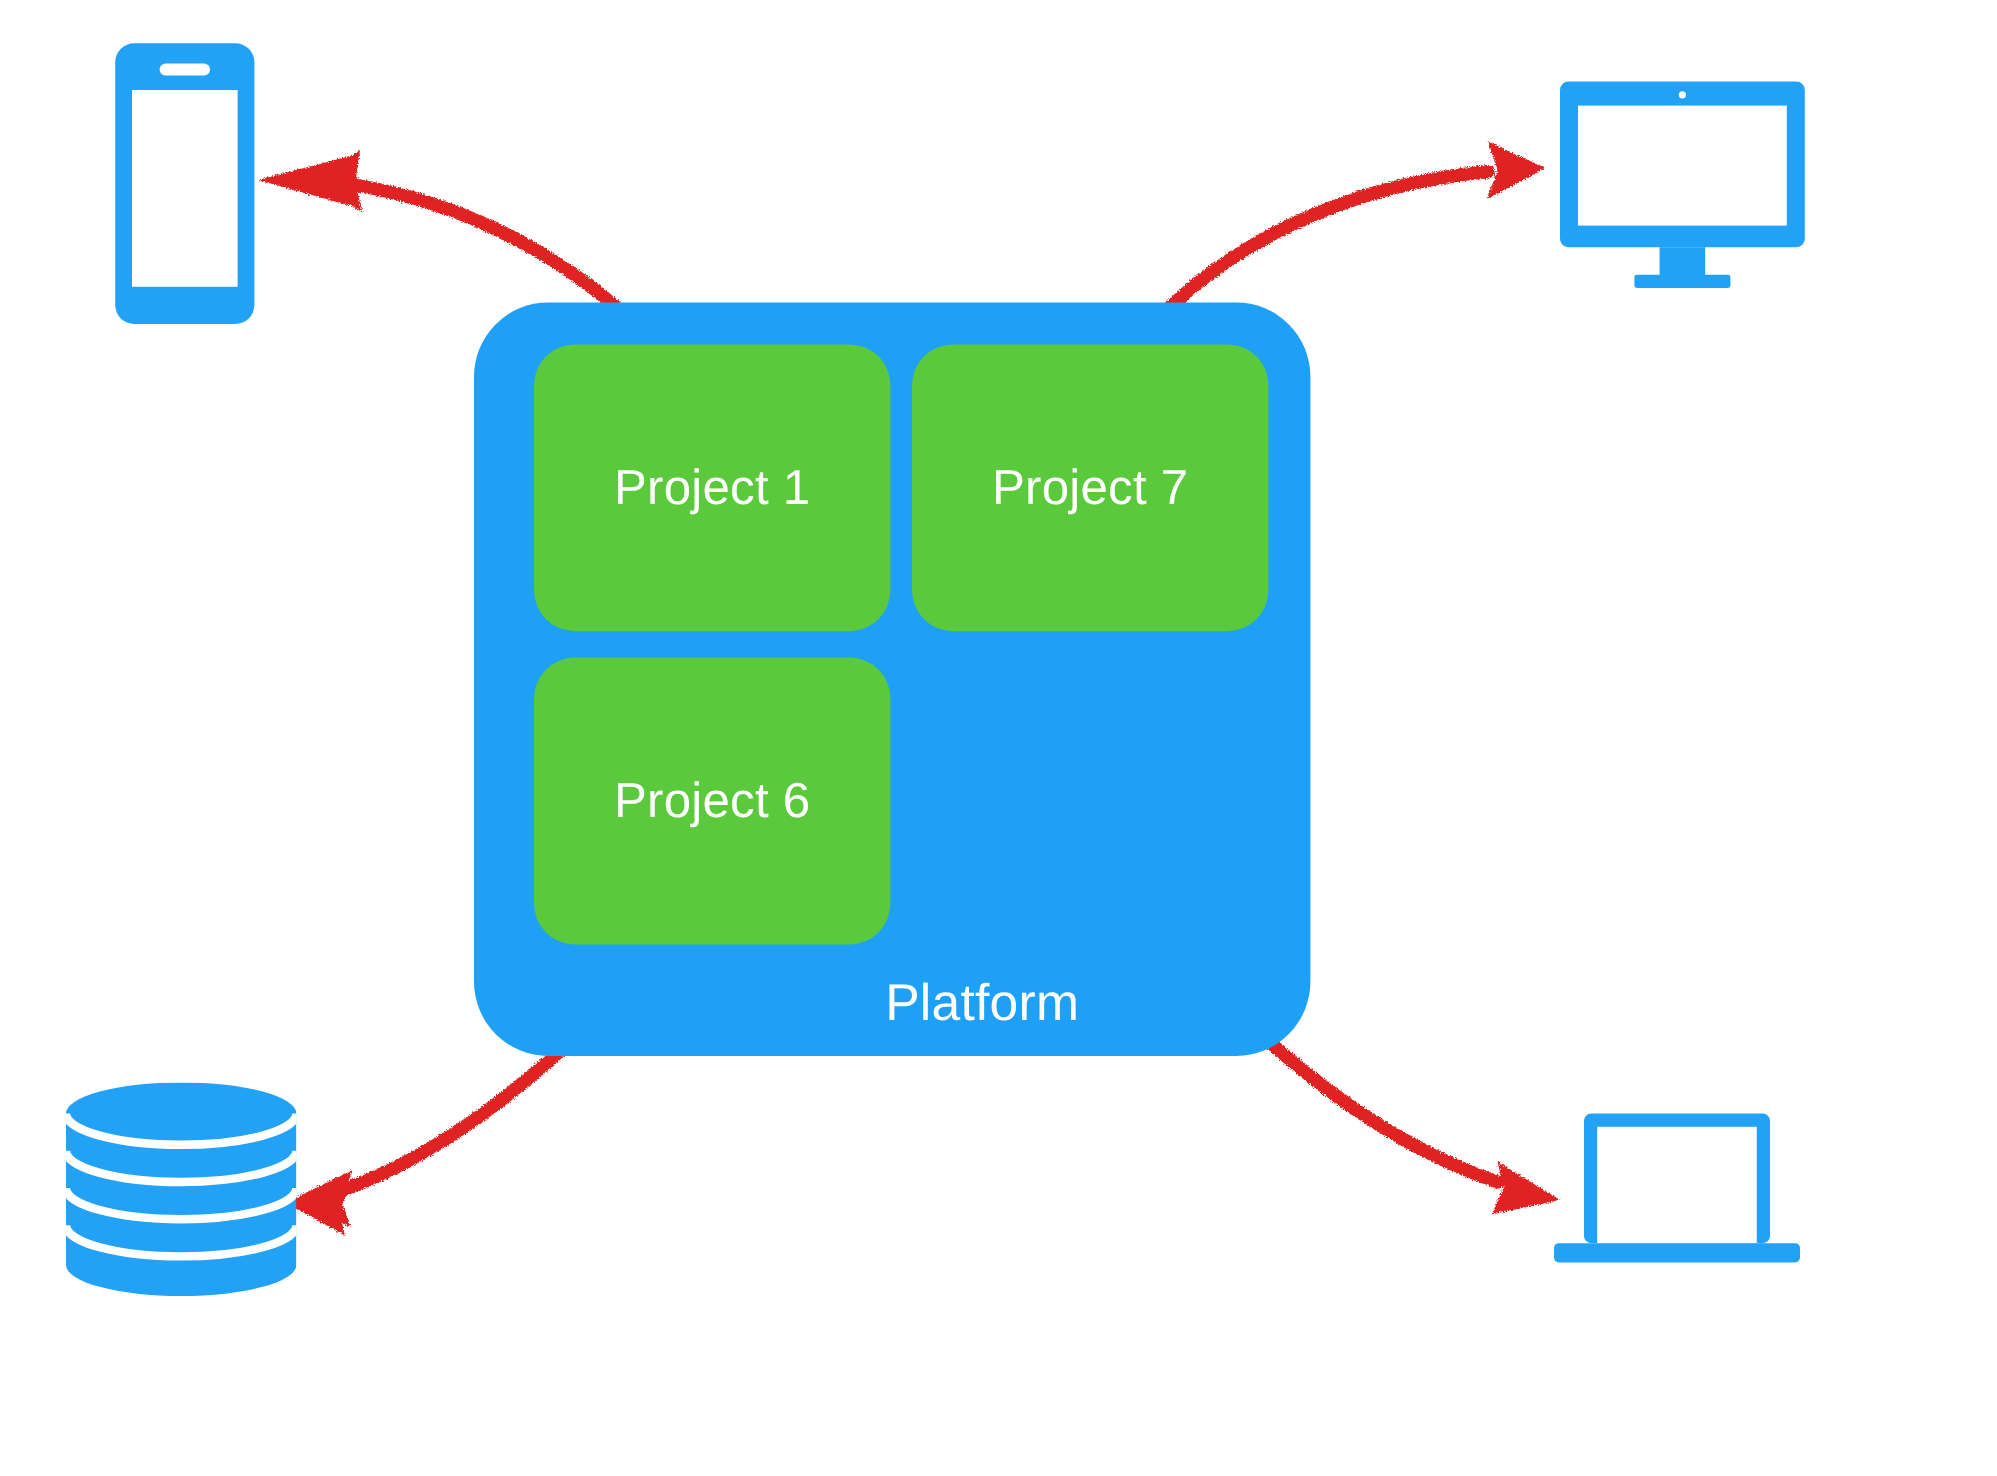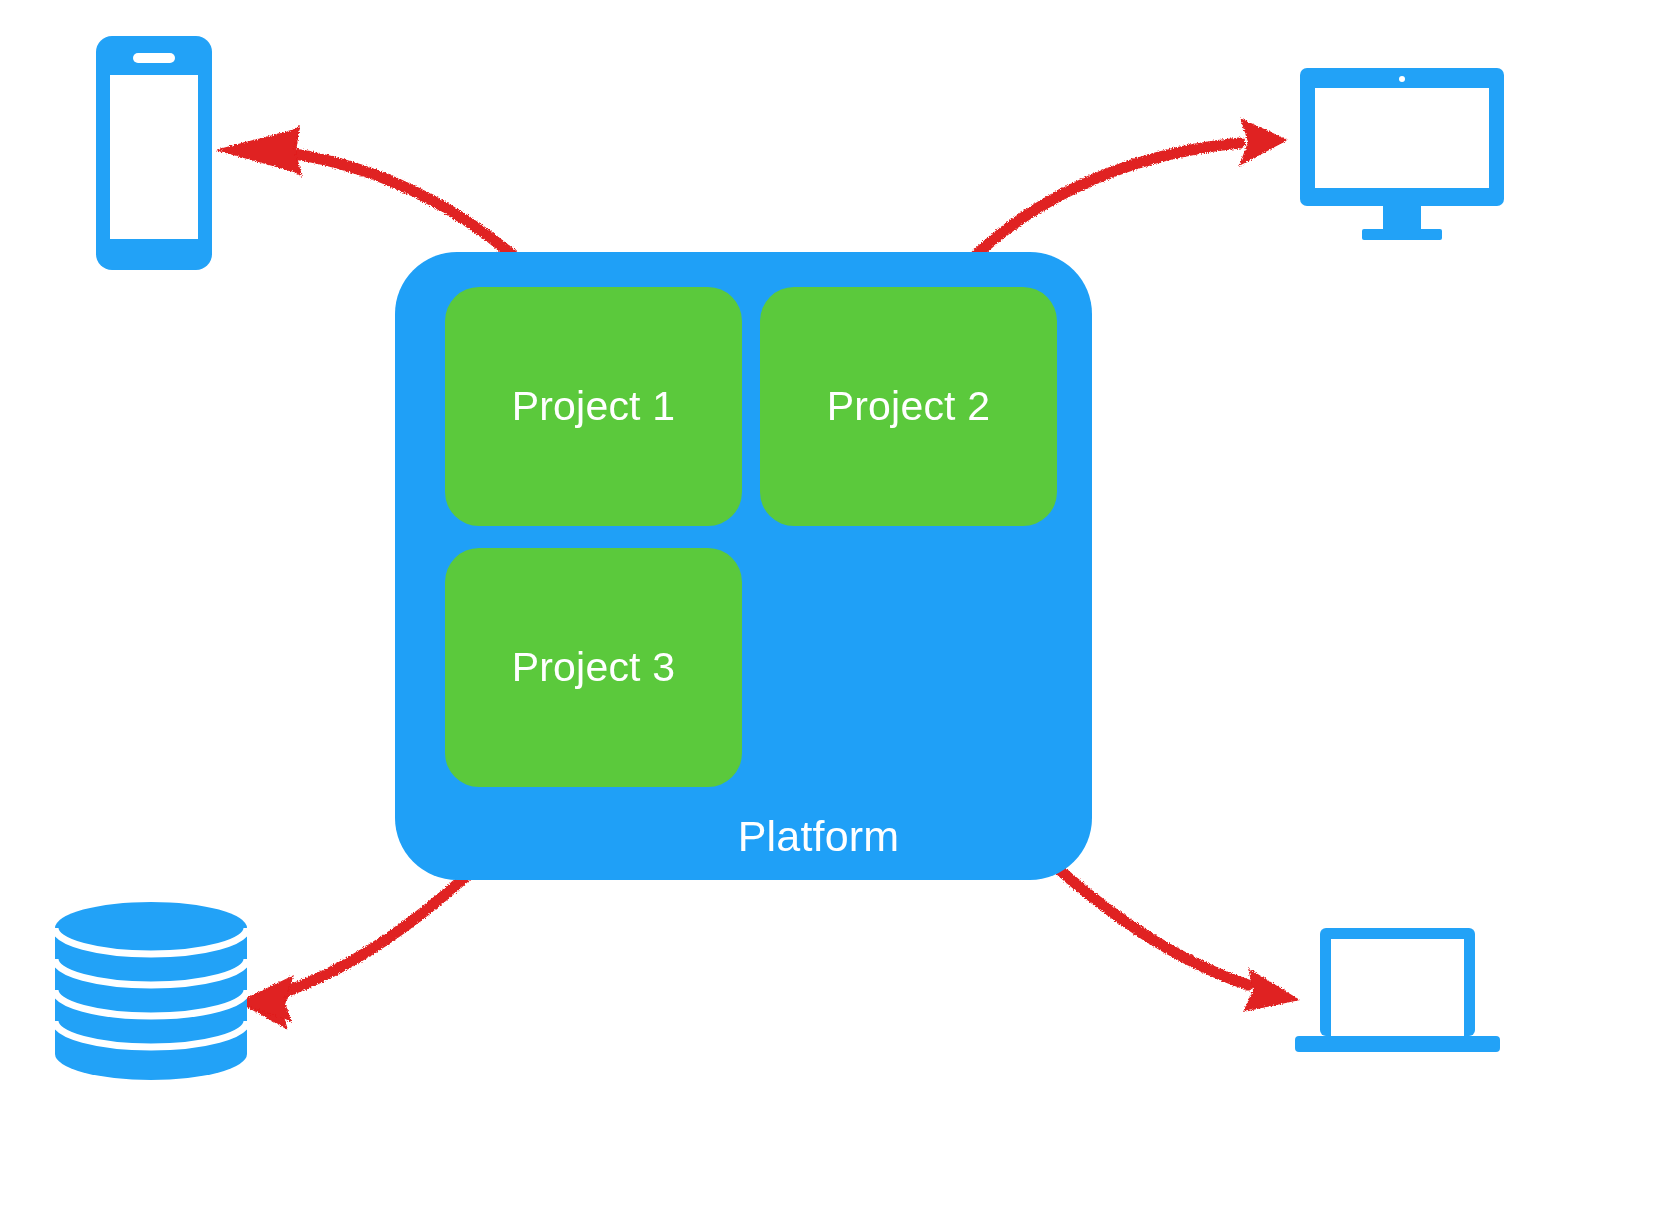--- a/index.html
+++ b/index.html
@@ -108,24 +108,24 @@
       <path d="M1300,1000 L1248,968 L1253,990 L1243,1012 Z" fill="#E02020"></path>
     </g>
   </svg>
 
   <div class="platform-box">
     <div class="project-grid">
       <div class="project-card">
         <span class="project-label">Project 1</span>
       </div>
       <div class="project-card">
-        <span class="project-label">Project 2</span>
+        <span class="project-label">Project 7</span>
       </div>
       <div class="project-card">
-        <span class="project-label">Project 3</span>
+        <span class="project-label">Project 6</span>
       </div>
     </div>
     <div class="platform-label">
       <span class="platform-label-inner">Platform</span>
     </div>
   </div>
 
   <div class="device phone">
     <div class="phone-body">
       <div class="phone-speaker"></div>

